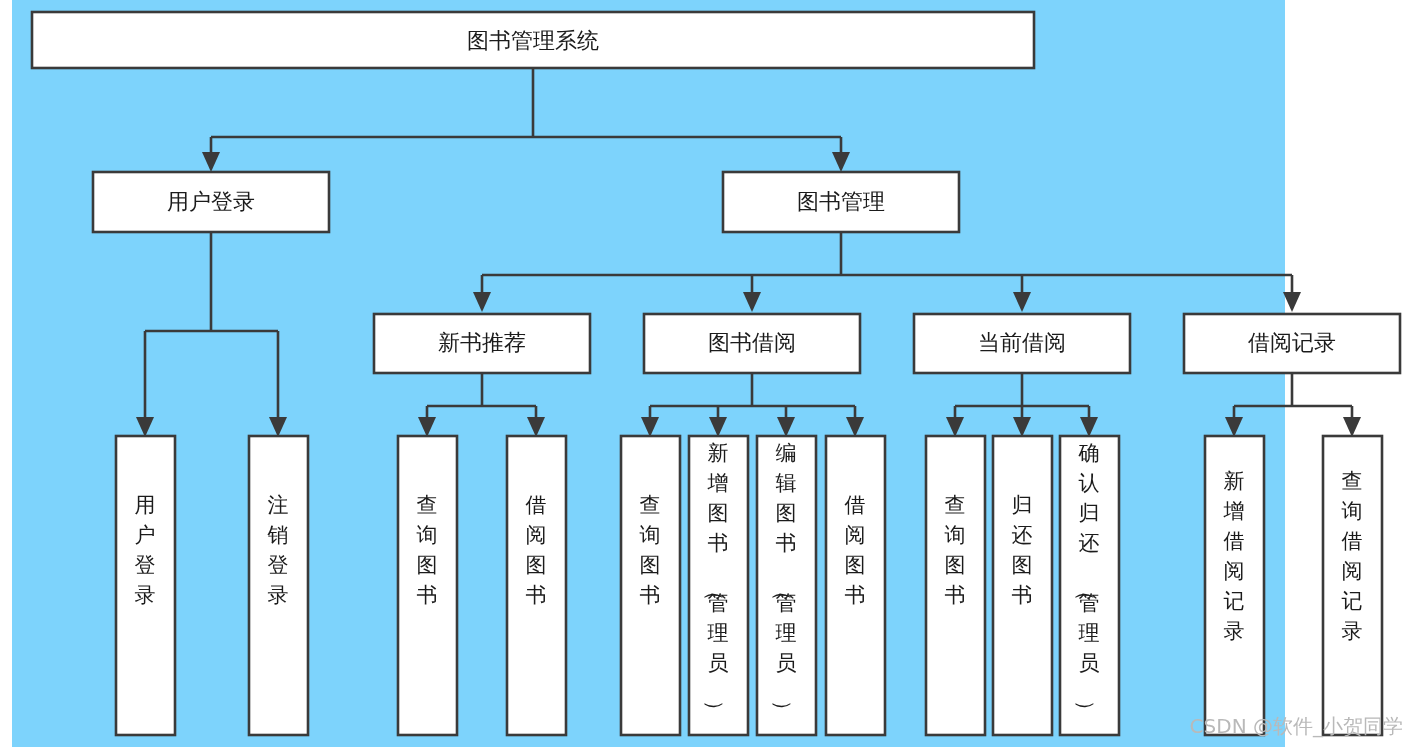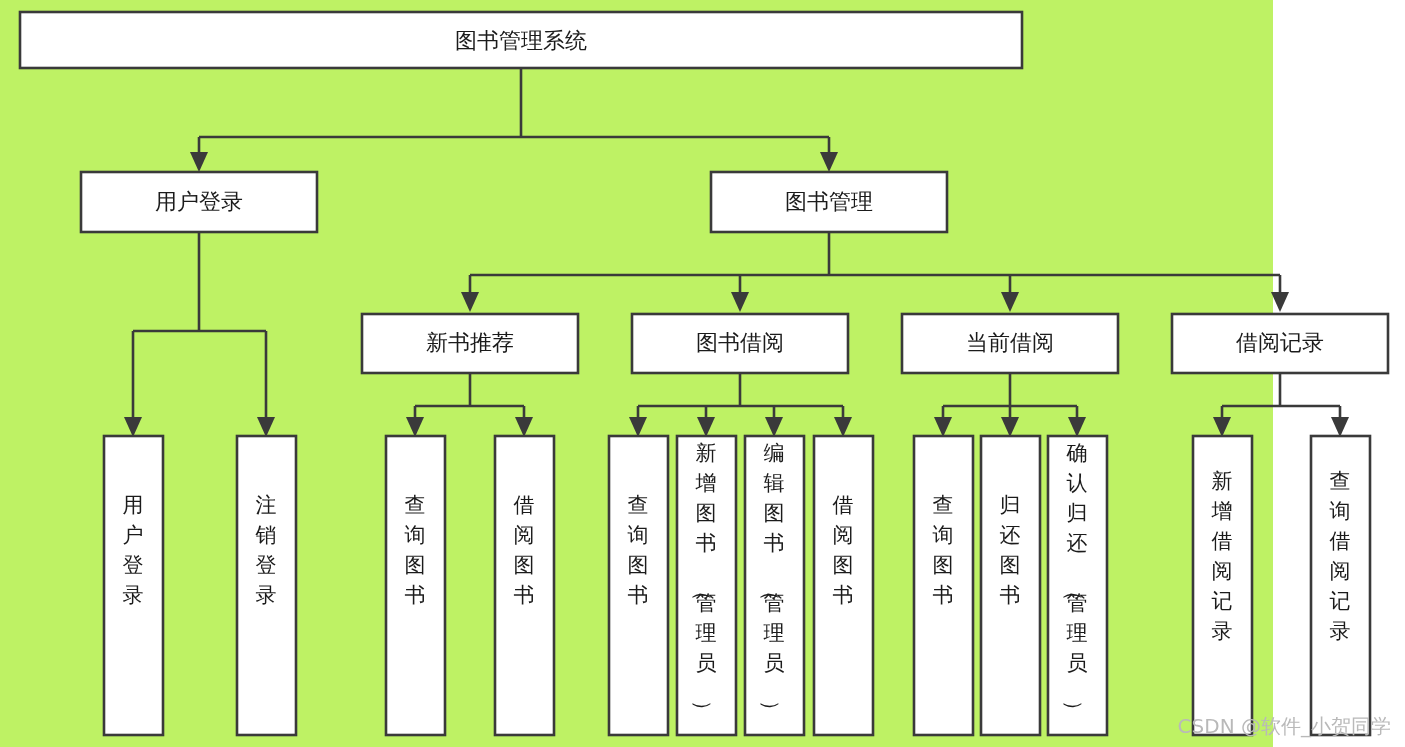--- a/index.html
+++ b/index.html
@@ -11,21 +11,22 @@
   body {
     width: 1405px;
     height: 747px;
     overflow: hidden;
     font-family: "DejaVu Sans", "Liberation Sans", sans-serif;
   }
   #diagram-root {
     position: relative;
     width: 1273px;
     height: 747px;
-    background: #bef264;
+    background: #7dd3fc;
+    margin-left: 12px;
   }
   svg#tree-svg {
     position: absolute;
     left: 0;
     top: 0;
     width: 1405px;
     height: 747px;
     display: block;
   }
   .node-box {

